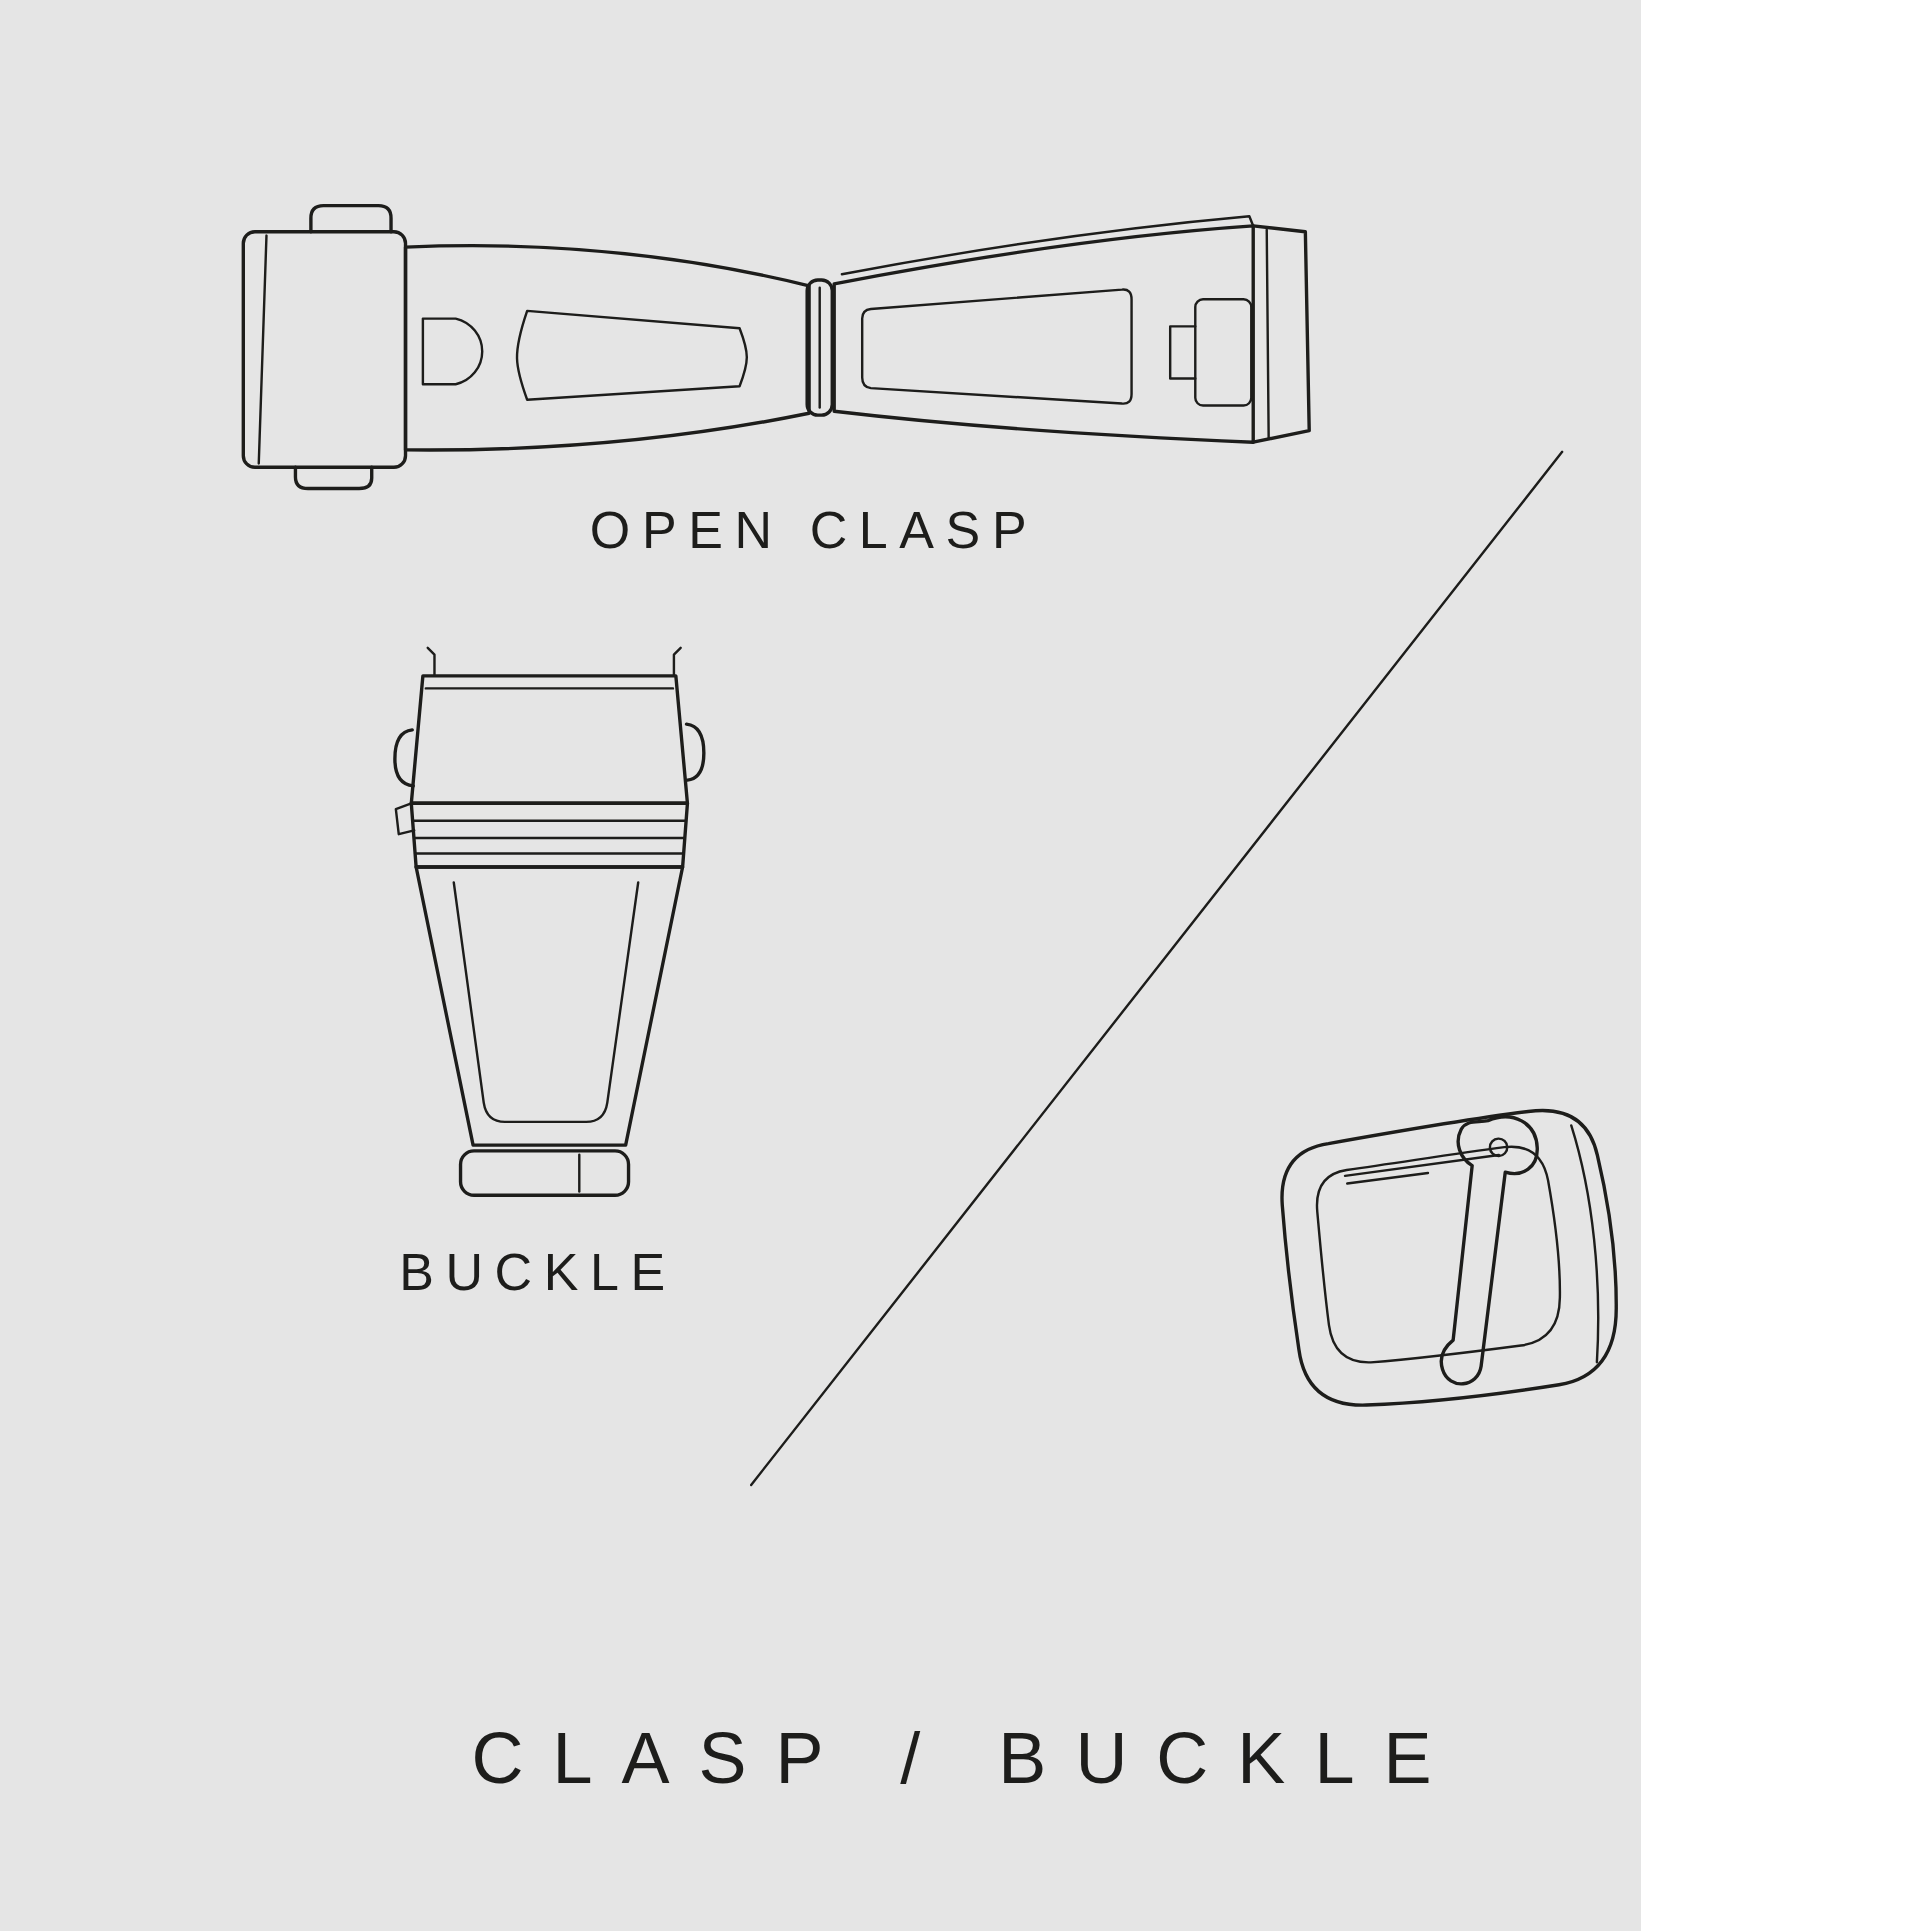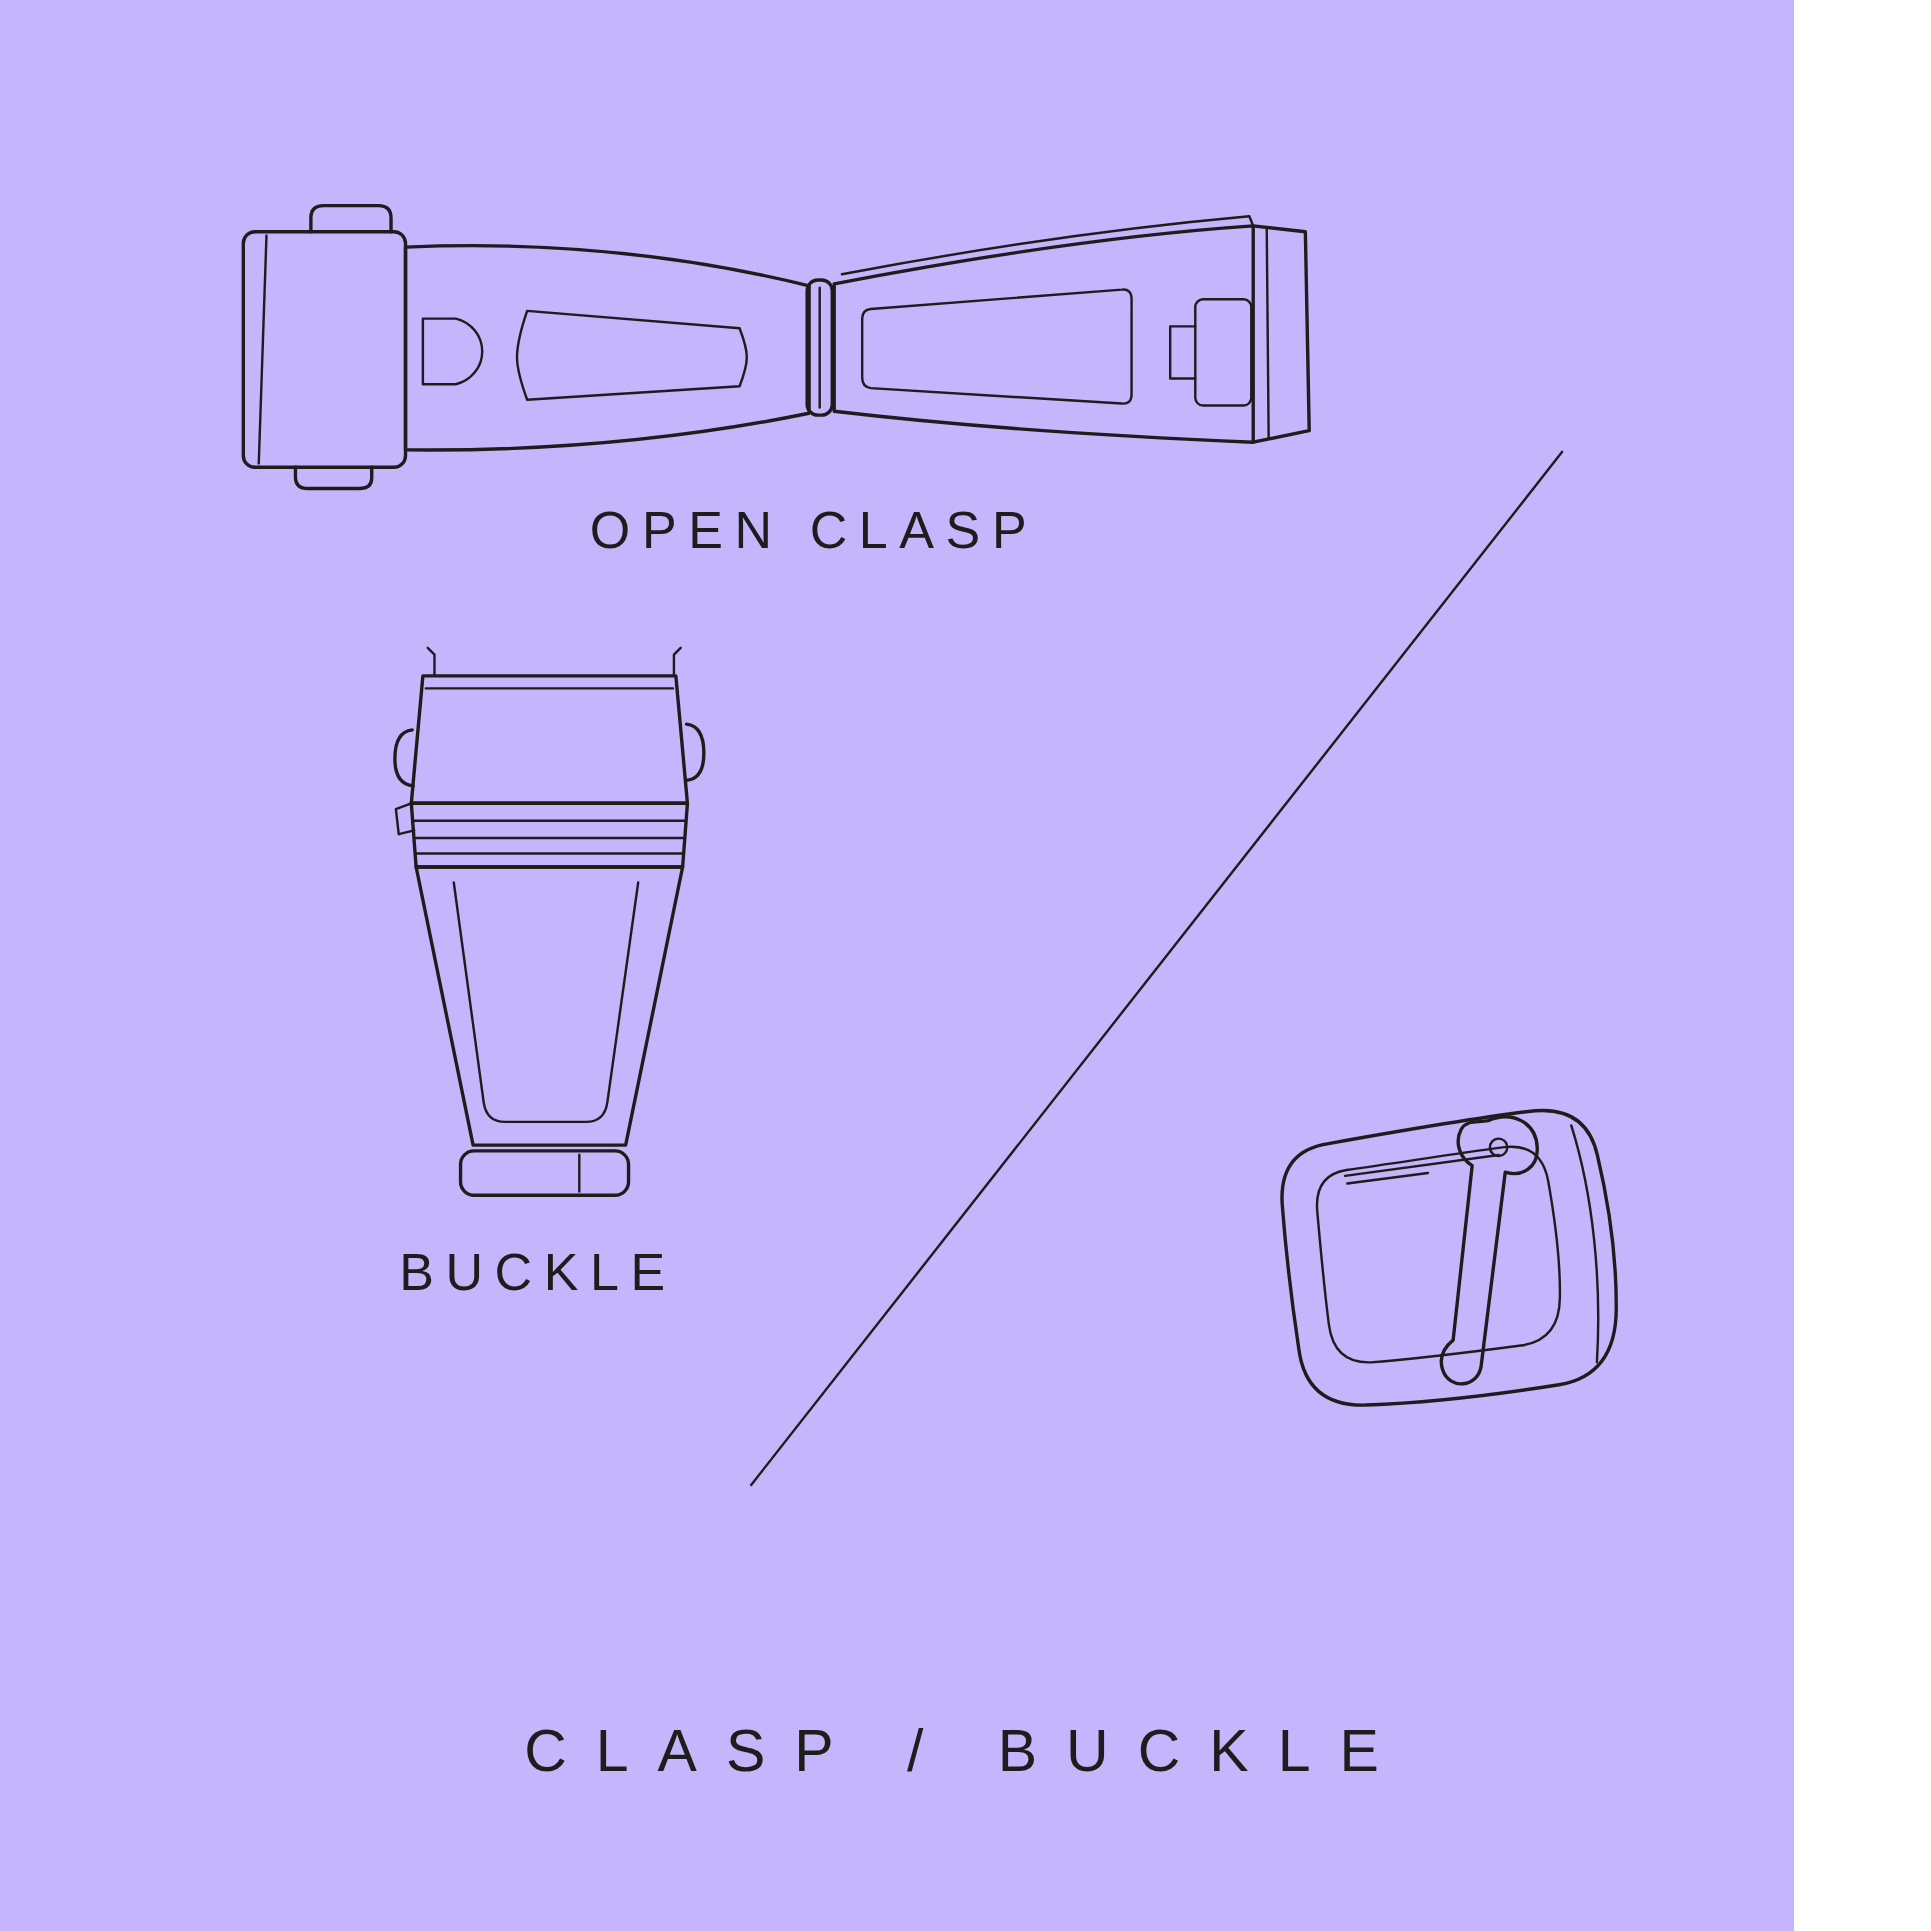--- a/index.html
+++ b/index.html
@@ -1,21 +1,21 @@
 <!DOCTYPE html>
 <html><head>
 <meta charset="utf-8">
 <style>
   * { margin: 0; padding: 0; box-sizing: border-box; }
   html, body { background: #ffffff; }
   #page {
     position: relative;
-    width: 1794px;
+    width: 1641px;
     height: 1931px;
-    background: #c4b5fd;
+    background: #e5e5e5;
     font-family: "Liberation Sans", sans-serif;
     color: #1d1d1b;
     overflow: hidden;
   }
   #art {
     position: absolute;
     left: 0; top: 0;
     width: 1931px; height: 1931px;
   }
   .label {
@@ -23,21 +23,21 @@
     transform: translateX(-50%);
     white-space: nowrap;
     color: #1d1d1b;
     font-weight: 400;
   }
   .caption {
     font-size: 52px;
     letter-spacing: 11.6px;
   }
   .title {
-    font-size: 59px;
+    font-size: 72px;
     letter-spacing: 29px;
     font-weight: 400;
   }
   #open-clasp-label { left: 814px; top: 500px; }
   #closed-label     { left: 538px; top: 1242px; }
   #main-title       { left: 966px; top: 1717px; }
 
   .stroke {
     fill: none;
     stroke: #1d1d1b;

